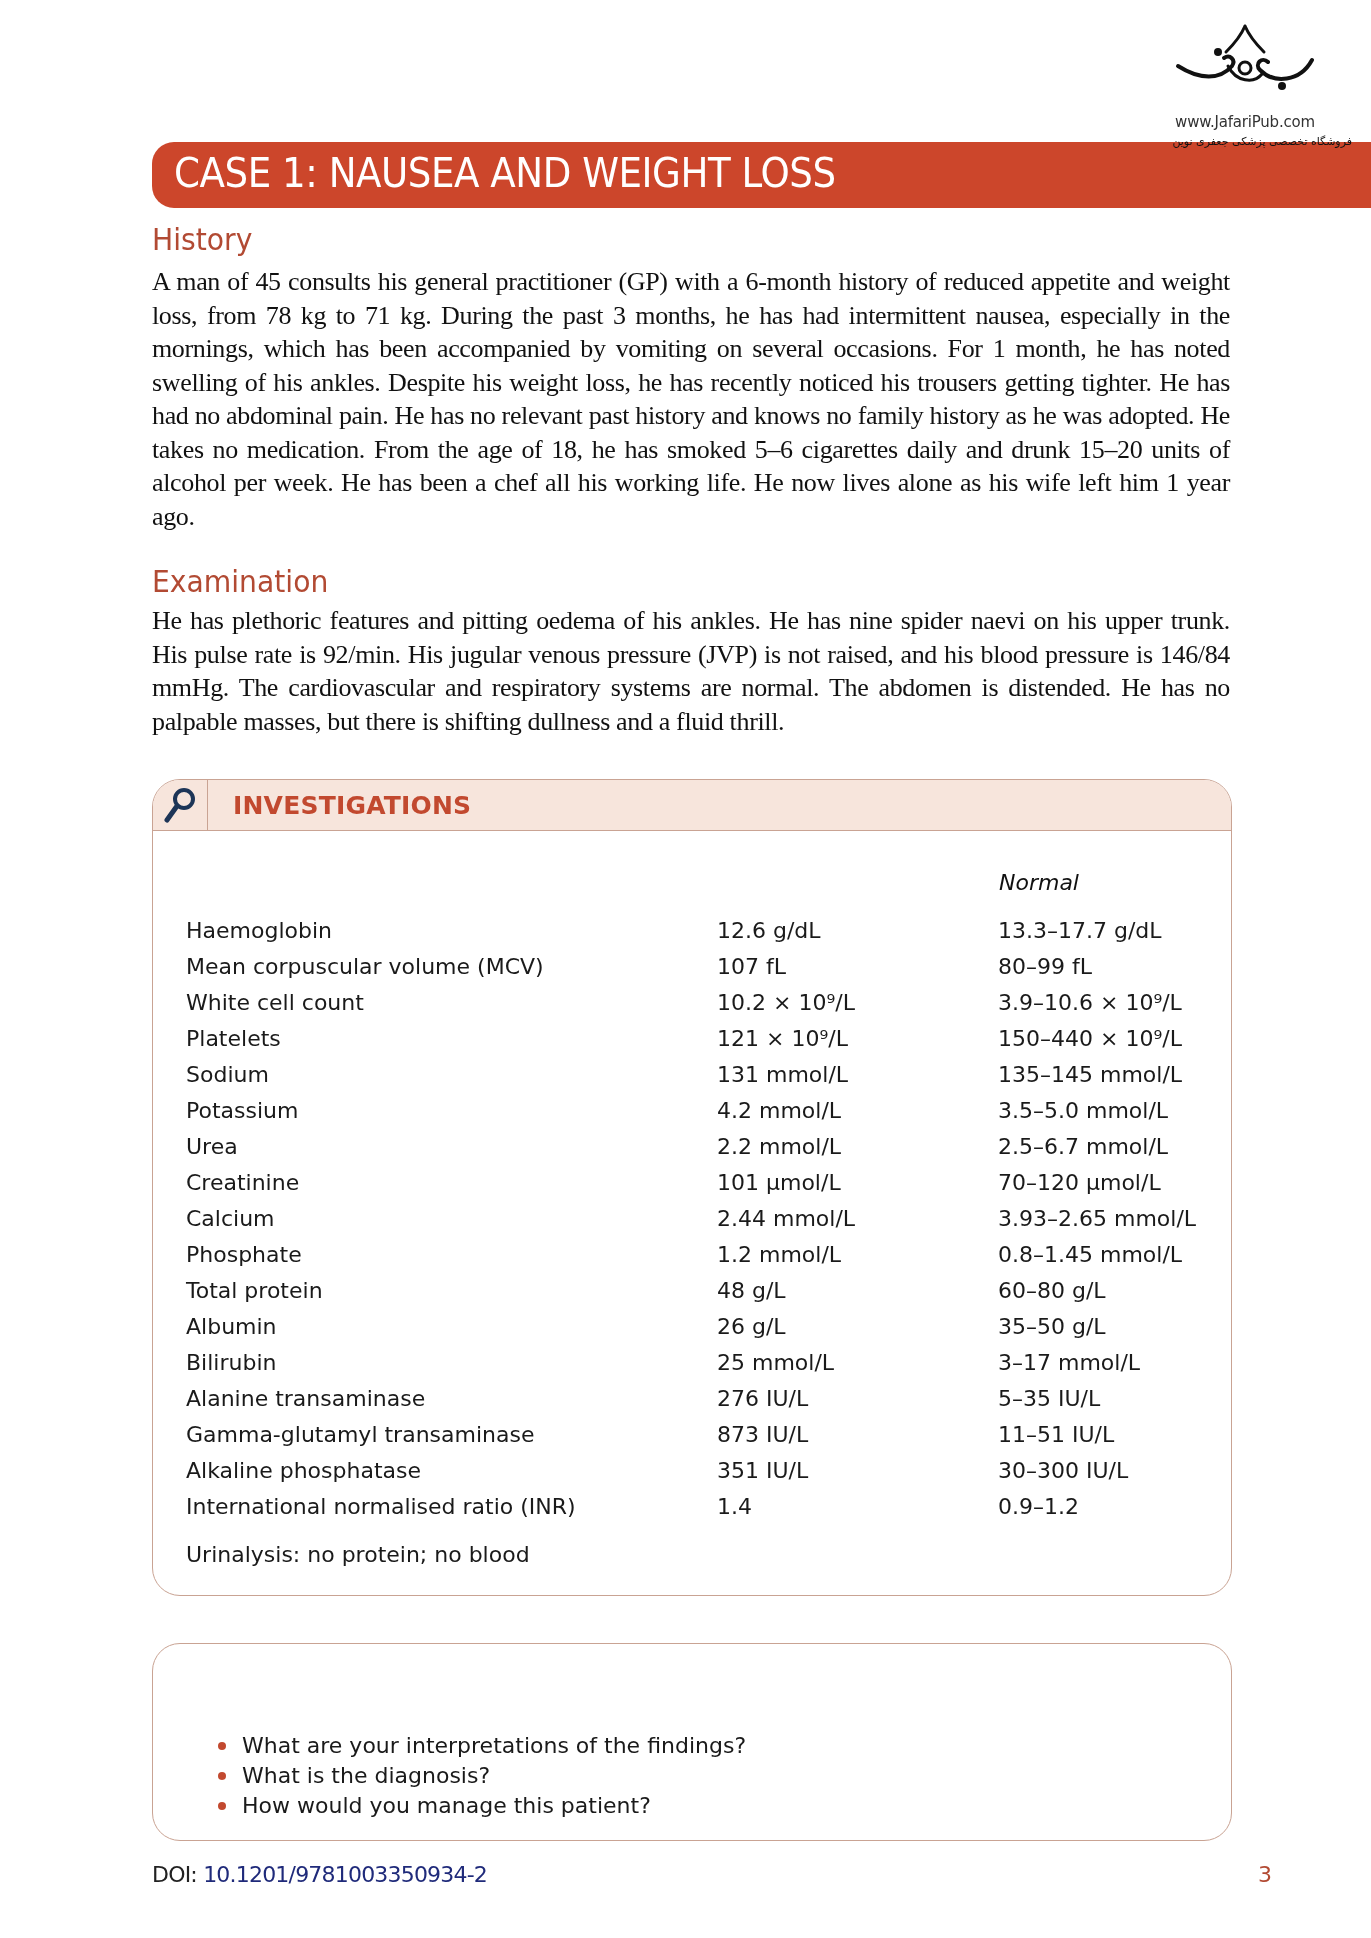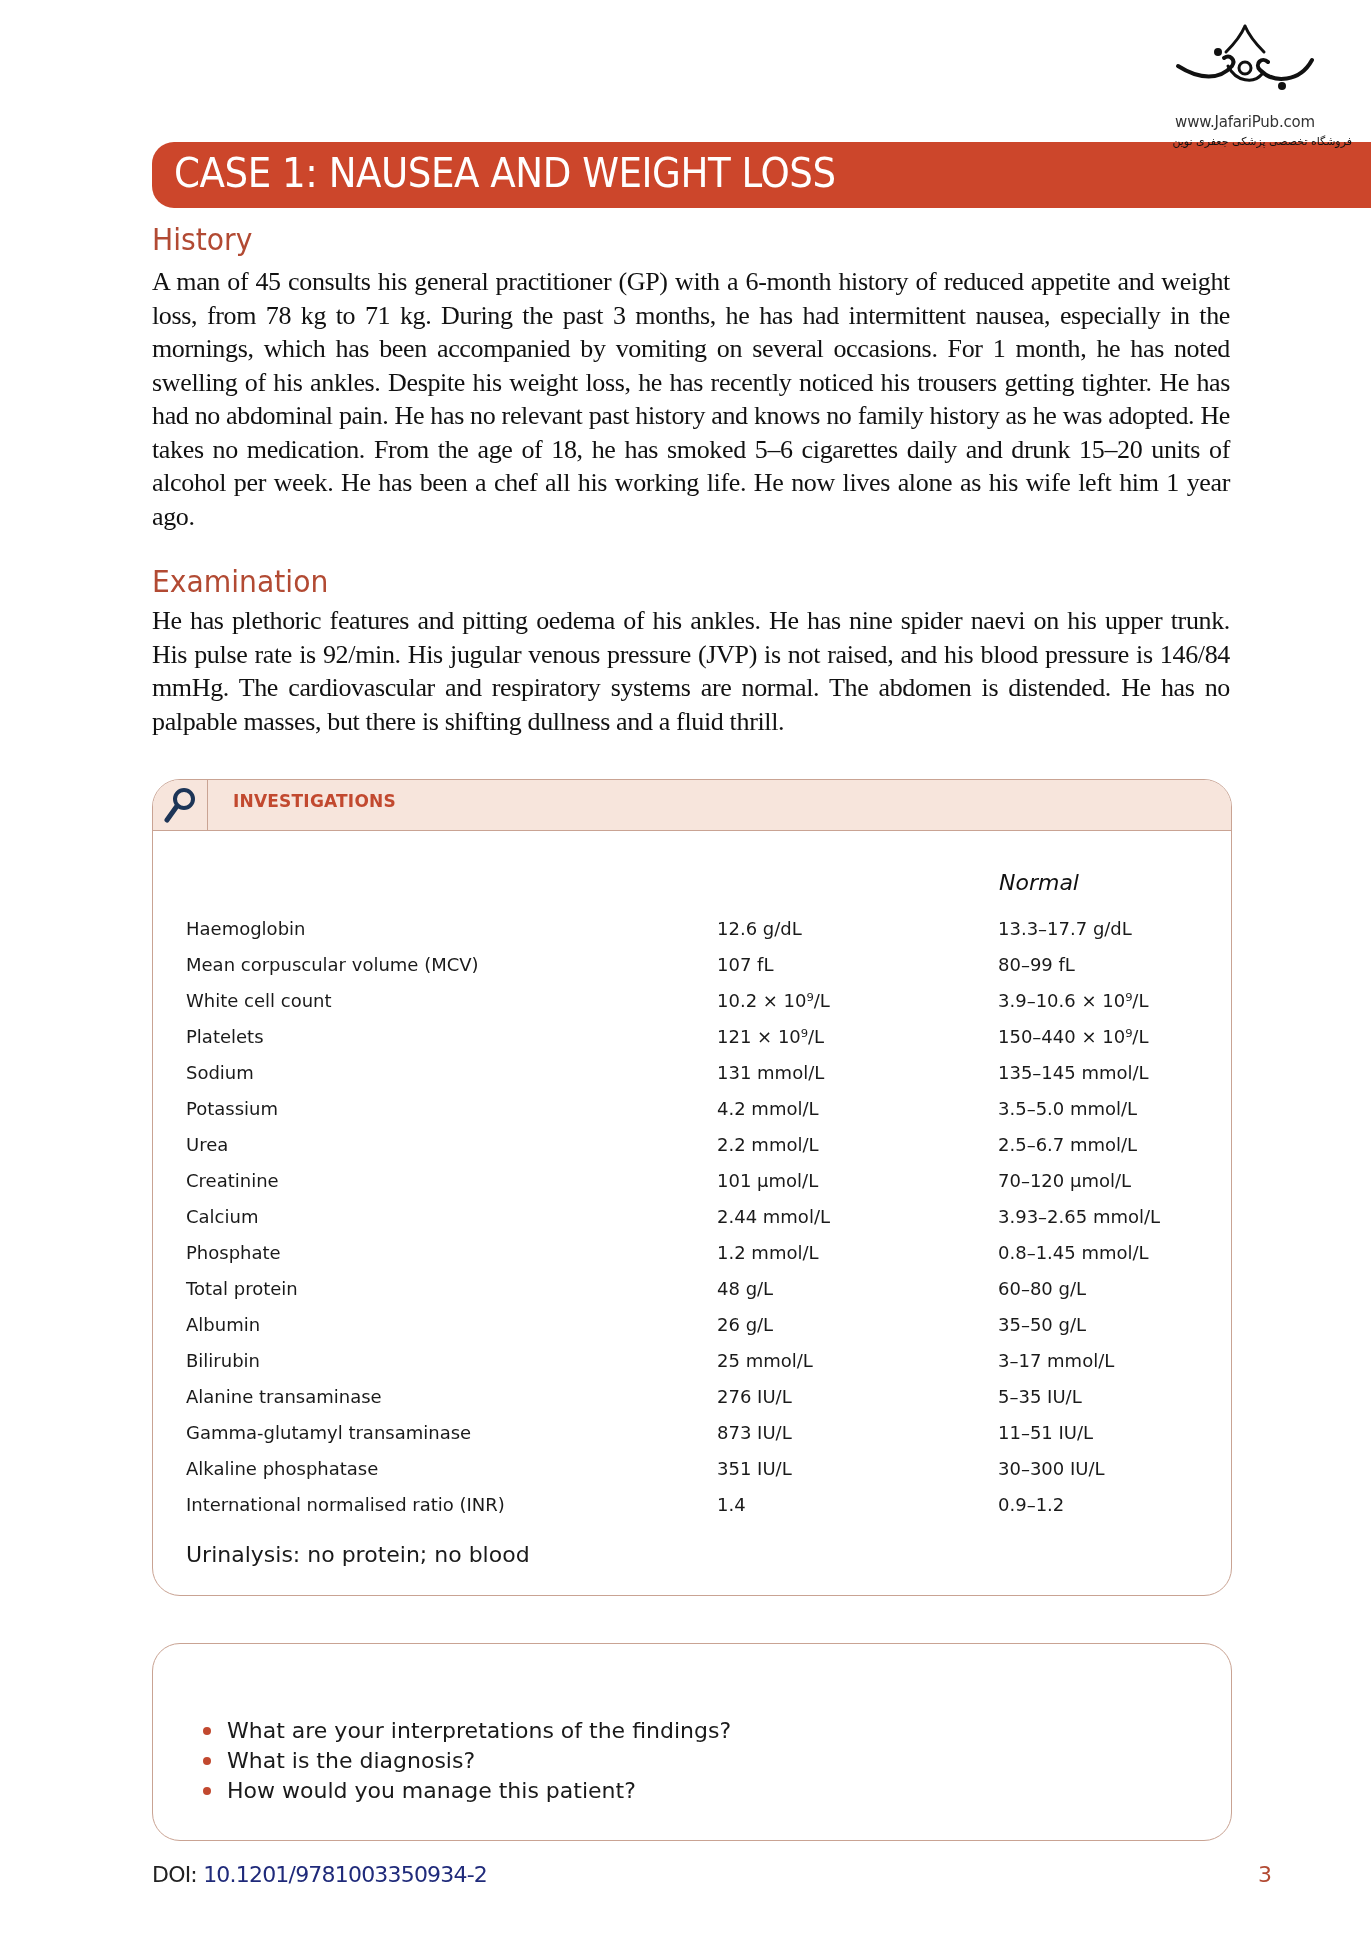--- a/index.html
+++ b/index.html
@@ -16,32 +16,32 @@
     .banner h1 { margin: 0; position: absolute; left: 22px; top: 8px; font-family: "DejaVu Sans", sans-serif; font-weight: normal; font-size: 40px; color: #ffffff; letter-spacing: -0.5px; transform: scaleX(0.93); transform-origin: left center; white-space: nowrap; }
 
     
     .sec-heading { position: absolute; left: 152px; font-family: "DejaVu Sans", sans-serif; font-weight: normal; font-size: 30px; color: #b24a33; margin: 0; transform: scaleX(0.94); transform-origin: left center; }
     .para { position: absolute; left: 152px; width: 1078px; font-family: "Liberation Serif", serif; font-size: 26px; line-height: 33.5px; text-align: justify; color: #111; margin: 0; letter-spacing: -0.35px; }
 
     
     .box { position: absolute; left: 152px; width: 1078px; border: 1.5px solid #c9a393; border-radius: 28px; background: #fff; overflow: hidden; }
     .box-head { position: relative; height: 50px; background: #f7e5dc; border-bottom: 1.5px solid #c9a393; }
     .box-icon { position: absolute; left: 0; top: 0; width: 54px; height: 50px; border-right: 1.5px solid #c9a393; display: flex; align-items: center; justify-content: center; }
-    .box-title { position: absolute; left: 80px; top: 11px; font-family: "DejaVu Sans", sans-serif; font-weight: bold; font-size: 17px; color: #c2492f; letter-spacing: 0.2px; }
+    .box-title { position: absolute; left: 80px; top: 11px; font-family: "DejaVu Sans", sans-serif; font-weight: bold; font-size: 25px; color: #c2492f; letter-spacing: 0.2px; }
     .inv-normal-hdr { position: absolute; left: 846px; top: 90px; font-family: "DejaVu Sans", sans-serif; font-style: italic; font-size: 22px; color: #111; }
     .inv-rows { position: absolute; left: 33px; top: 138px; width: 1030px; }
-    .inv-row { position: relative; height: 36px; font-family: "DejaVu Sans", sans-serif; font-size: 18px; color: #1a1a1a; white-space: nowrap; }
+    .inv-row { position: relative; height: 36px; font-family: "DejaVu Sans", sans-serif; font-size: 22px; color: #1a1a1a; white-space: nowrap; }
     .inv-row span { position: absolute; top: 0; }
     .c-name { left: 0; }
     .c-val { left: 531px; }
     .c-norm { left: 812px; }
     .urinalysis { position: absolute; left: 33px; top: 762px; font-family: "DejaVu Sans", sans-serif; font-size: 22px; color: #1a1a1a; }
 
     
-    .q-list { list-style: none; margin: 0; padding: 0; position: absolute; left: 50px; top: 72px; }
+    .q-list { list-style: none; margin: 15px; padding: 0; position: absolute; left: 50px; top: 72px; }
     .q-list li { position: relative; font-family: "DejaVu Sans", sans-serif; font-size: 22px; line-height: 30px; color: #1a1a1a; padding-left: 24px; }
     .q-list li .bullet { position: absolute; left: 0; top: 11px; width: 8px; height: 8px; border-radius: 50%; background: #c2492f; }
 
     
     .footer-doi { position: absolute; left: 152px; top: 1862px; font-family: "DejaVu Sans", sans-serif; font-size: 22px; color: #222; letter-spacing: -0.8px; }
     .footer-doi .doi-link { color: #1f2a7a; }
     .page-num { position: absolute; left: 1258px; top: 1862px; font-family: "DejaVu Sans", sans-serif; font-size: 22px; color: #b24a33; }
   </style>
 </head>
 <body>

